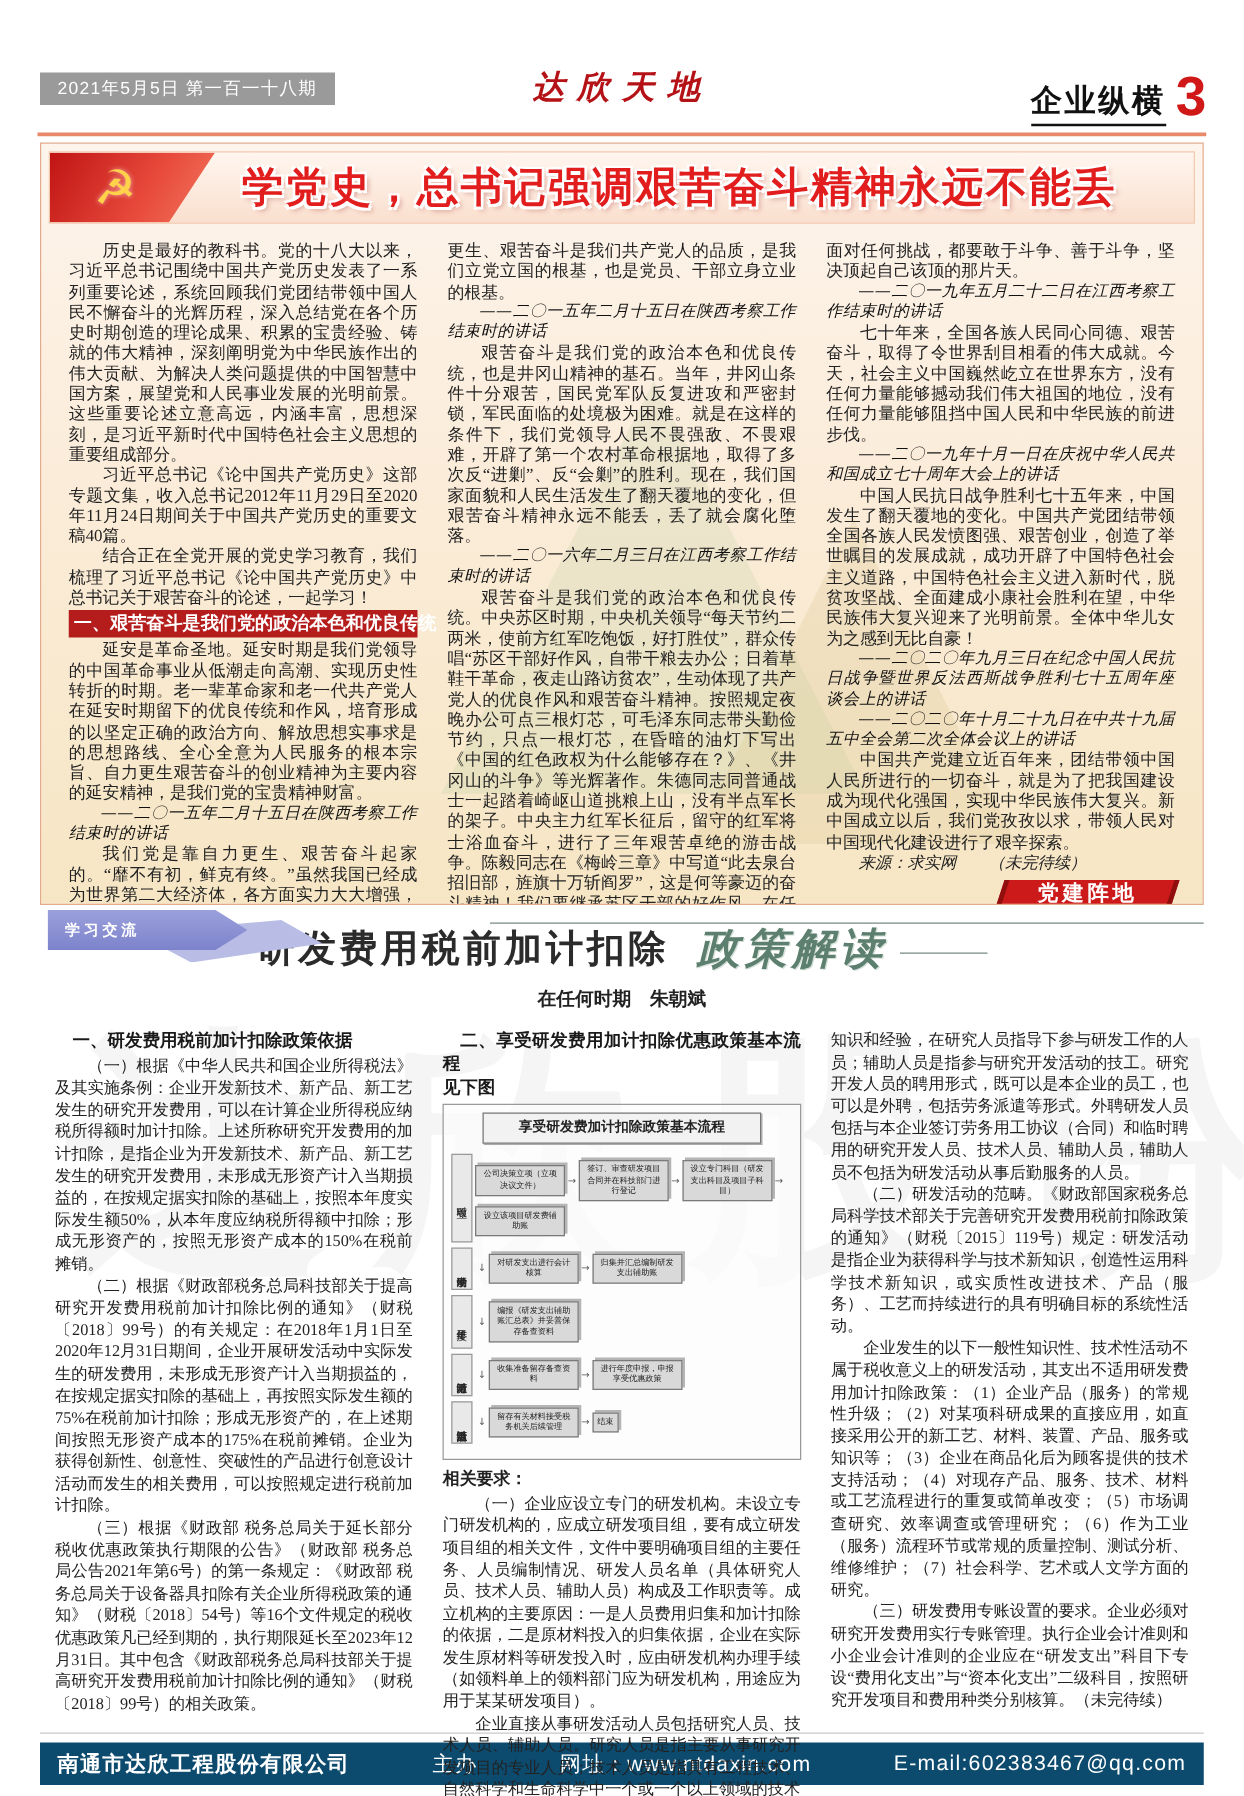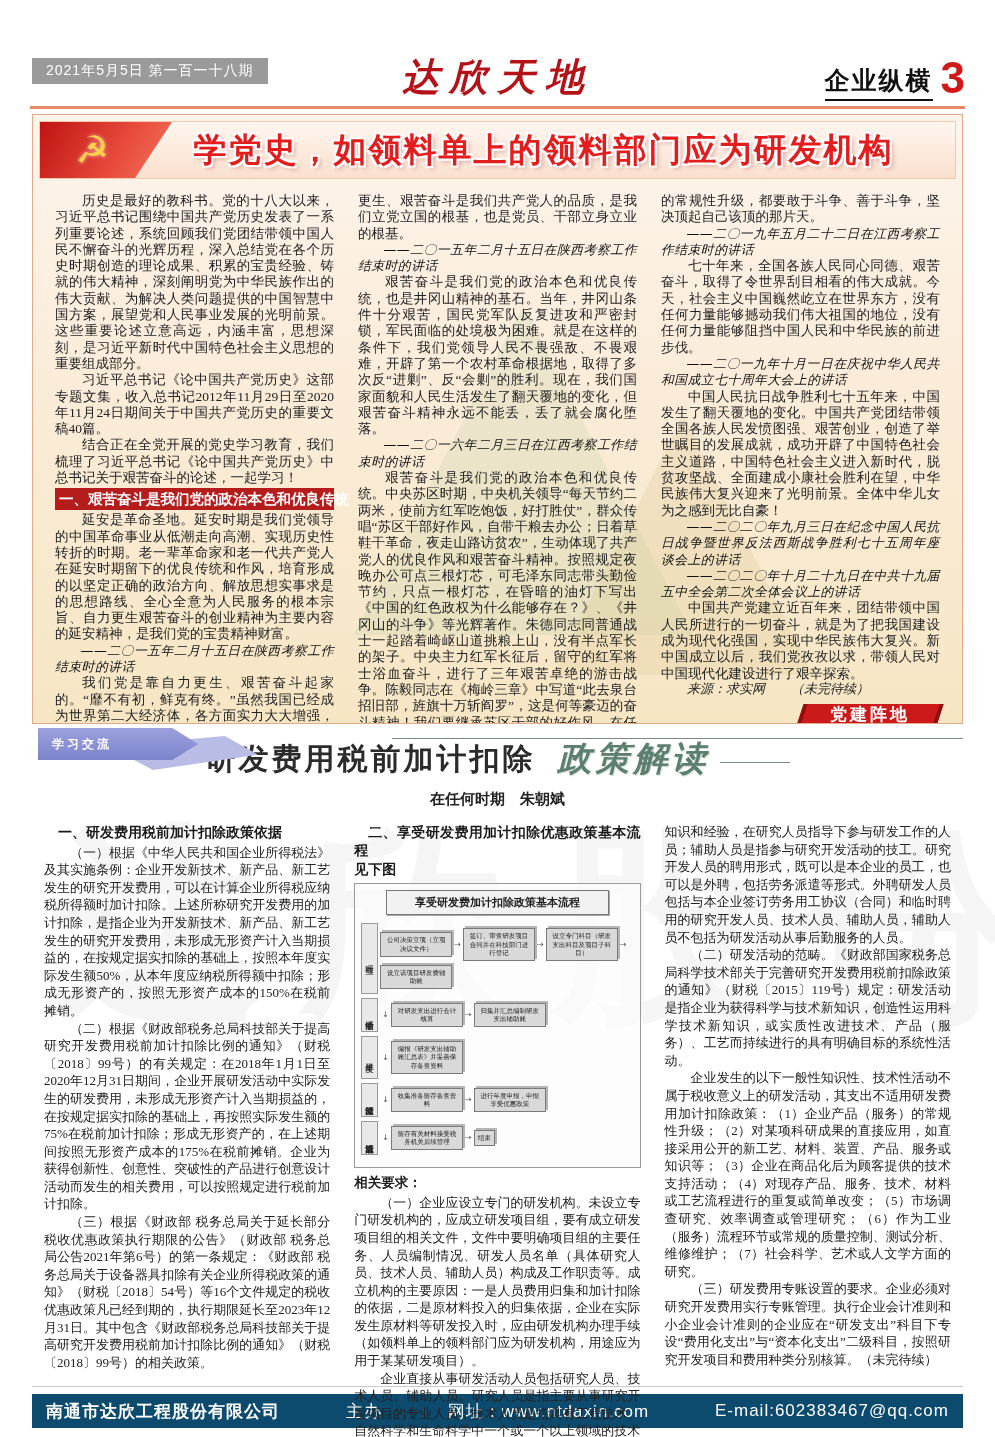--- a/index.html
+++ b/index.html
@@ -9,21 +9,21 @@
     font-family:"Liberation Serif","DejaVu Serif",serif; color:#222;
   }
   .page { position:absolute; inset:0; }
 
   
   .hdr { position:absolute; left:30px; right:30px; top:52px; height:52px; }
   .hdr-date { position:absolute; left:2px; top:6px; background:#9a9a9a; color:#fff;
     font-family:"Liberation Sans",sans-serif; font-size:14px; padding:4px 14px; letter-spacing:1px; }
   .hdr-masthead { position:absolute; left:0; right:0; top:0; text-align:center;
     font-family:"DejaVu Serif",serif; font-weight:bold; font-style:italic;
-    font-size:38px; color:#b51217; letter-spacing:10px; }
+    font-size:26px; color:#b51217; letter-spacing:10px; }
   .hdr-right { position:absolute; right:0; top:4px; display:flex; align-items:flex-start; gap:8px; }
   .hdr-section { font-family:"Liberation Sans",sans-serif; font-weight:bold; font-size:25px; color:#111;
     margin-top:8px; letter-spacing:2px; border-bottom:2px solid #111; padding-bottom:2px;}
   .hdr-pageno { font-family:"Liberation Sans",sans-serif; font-weight:bold; font-size:44px; color:#d01818; line-height:1; }
   .hdr-rule { position:absolute; left:30px; right:30px; top:106px; height:3px; background:#e88a6a; }
 
   
   .art1 { position:absolute; left:32px; right:32px; top:114px; height:610px;
     border:1px solid #e3ab8c; overflow:hidden;
     background:linear-gradient(180deg,#fdf4ec 0%,#fbecd9 45%,#f6e6c4 100%); }
@@ -52,21 +52,21 @@
   .a1col + .a1col { border-left:0; }
 
   .para { margin:0; }
   .t-p { text-indent:2em; }
   .t-ni { text-indent:0; }
   .t-h { background:#b51d1d; color:#fff; font-family:"Liberation Sans",sans-serif;
     font-weight:bold; font-size:14.5px; line-height:22px; text-indent:0; padding:0 4px;
     margin:2px 0; white-space:nowrap; }
   .t-q { font-style:italic; font-family:"DejaVu Serif",serif; font-size:12.8px;
     letter-spacing:0.5px; text-indent:2em; color:#111; }
-  .t-src { font-style:italic; font-family:Liberation Mono, monospace; font-size:13px; text-indent:2em; }
+  .t-src { font-style:italic; font-family:Liberation Sans, sans-serif; font-size:13px; text-indent:2em; }
   .t-bh { font-family:"Liberation Sans",sans-serif; font-weight:bold; color:#1a1a1a;
     font-size:14px; text-indent:1em; margin:1px 0 2px; }
   .t-bhni { font-family:"Liberation Sans",sans-serif; font-weight:bold; color:#1a1a1a;
     font-size:14px; text-indent:0; margin:0 0 2px; }
   .t-req { font-family:"Liberation Sans",sans-serif; font-weight:bold; font-size:13.5px;
     text-indent:0; margin:6px 0 2px; }
 
   .badge-wrap { text-align:right; margin-top:6px; }
   .badge { display:inline-block; background:#cc1a1a; color:#fff; font-family:"Liberation Sans",sans-serif;
     font-weight:bold; font-size:17px; letter-spacing:3px; padding:3px 26px;
@@ -135,42 +135,42 @@
       <span class="hdr-pageno">3</span>
     </div>
   </div>
   <div class="hdr-rule"></div>
 
   <div class="art1">
     <div class="banner">
       <div class="banner-left">
         <span class="banner-emblem">☭</span>
       </div>
-      <div class="banner-title">学党史，如领料单上的领料部门应为研发机构</div>
+      <div class="banner-title">学党史，总书记强调艰苦奋斗精神永远不能丢</div>
     </div>
     <div class="art1-cols">
       <div class="a1col">
           <div class="para t-p">历史是最好的教科书。党的十八大以来，习近平总书记围绕中国共产党历史发表了一系列重要论述，系统回顾我们党团结带领中国人民不懈奋斗的光辉历程，深入总结党在各个历史时期创造的理论成果、积累的宝贵经验、铸就的伟大精神，深刻阐明党为中华民族作出的伟大贡献、为解决人类问题提供的中国智慧中国方案，展望党和人民事业发展的光明前景。这些重要论述立意高远，内涵丰富，思想深刻，是习近平新时代中国特色社会主义思想的重要组成部分。</div>
           <div class="para t-p">习近平总书记《论中国共产党历史》这部专题文集，收入总书记2012年11月29日至2020年11月24日期间关于中国共产党历史的重要文稿40篇。</div>
           <div class="para t-p">结合正在全党开展的党史学习教育，我们梳理了习近平总书记《论中国共产党历史》中总书记关于艰苦奋斗的论述，一起学习！</div>
           <div class="para t-h">一、艰苦奋斗是我们党的政治本色和优良传统</div>
           <div class="para t-p">延安是革命圣地。延安时期是我们党领导的中国革命事业从低潮走向高潮、实现历史性转折的时期。老一辈革命家和老一代共产党人在延安时期留下的优良传统和作风，培育形成的以坚定正确的政治方向、解放思想实事求是的思想路线、全心全意为人民服务的根本宗旨、自力更生艰苦奋斗的创业精神为主要内容的延安精神，是我们党的宝贵精神财富。</div>
           <div class="para t-q">——二〇一五年二月十五日在陕西考察工作结束时的讲话</div>
           <div class="para t-p">我们党是靠自力更生、艰苦奋斗起家的。“靡不有初，鲜克有终。”虽然我国已经成为世界第二大经济体，各方面实力大大增强，生活条件大大改善，但我们决不能丢掉自力更生、艰苦奋斗的传家宝。自力</div>
         </div>
       <div class="a1col">
           <div class="para t-ni">更生、艰苦奋斗是我们共产党人的品质，是我们立党立国的根基，也是党员、干部立身立业的根基。</div>
           <div class="para t-q">——二〇一五年二月十五日在陕西考察工作结束时的讲话</div>
           <div class="para t-p">艰苦奋斗是我们党的政治本色和优良传统，也是井冈山精神的基石。当年，井冈山条件十分艰苦，国民党军队反复进攻和严密封锁，军民面临的处境极为困难。就是在这样的条件下，我们党领导人民不畏强敌、不畏艰难，开辟了第一个农村革命根据地，取得了多次反“进剿”、反“会剿”的胜利。现在，我们国家面貌和人民生活发生了翻天覆地的变化，但艰苦奋斗精神永远不能丢，丢了就会腐化堕落。</div>
           <div class="para t-q">——二〇一六年二月三日在江西考察工作结束时的讲话</div>
           <div class="para t-p">艰苦奋斗是我们党的政治本色和优良传统。中央苏区时期，中央机关领导“每天节约二两米，使前方红军吃饱饭，好打胜仗”，群众传唱“苏区干部好作风，自带干粮去办公；日着草鞋干革命，夜走山路访贫农”，生动体现了共产党人的优良作风和艰苦奋斗精神。按照规定夜晚办公可点三根灯芯，可毛泽东同志带头勤俭节约，只点一根灯芯，在昏暗的油灯下写出《中国的红色政权为什么能够存在？》、《井冈山的斗争》等光辉著作。朱德同志同普通战士一起踏着崎岖山道挑粮上山，没有半点军长的架子。中央主力红军长征后，留守的红军将士浴血奋斗，进行了三年艰苦卓绝的游击战争。陈毅同志在《梅岭三章》中写道“此去泉台招旧部，旌旗十万斩阎罗”，这是何等豪迈的奋斗精神！我们要继承苏区干部的好作风，在任何时期，</div>
         </div>
       <div class="a1col">
         <div>
-            <div class="para t-ni">的常规性升级，都要敢于斗争、善于斗争，坚决顶起自己该顶的那片天。</div>
+            <div class="para t-ni">面对任何挑战，都要敢于斗争、善于斗争，坚决顶起自己该顶的那片天。</div>
             <div class="para t-q">——二〇一九年五月二十二日在江西考察工作结束时的讲话</div>
             <div class="para t-p">七十年来，全国各族人民同心同德、艰苦奋斗，取得了令世界刮目相看的伟大成就。今天，社会主义中国巍然屹立在世界东方，没有任何力量能够撼动我们伟大祖国的地位，没有任何力量能够阻挡中国人民和中华民族的前进步伐。</div>
             <div class="para t-q">——二〇一九年十月一日在庆祝中华人民共和国成立七十周年大会上的讲话</div>
             <div class="para t-p">中国人民抗日战争胜利七十五年来，中国发生了翻天覆地的变化。中国共产党团结带领全国各族人民发愤图强、艰苦创业，创造了举世瞩目的发展成就，成功开辟了中国特色社会主义道路，中国特色社会主义进入新时代，脱贫攻坚战、全面建成小康社会胜利在望，中华民族伟大复兴迎来了光明前景。全体中华儿女为之感到无比自豪！</div>
             <div class="para t-q">——二〇二〇年九月三日在纪念中国人民抗日战争暨世界反法西斯战争胜利七十五周年座谈会上的讲话</div>
             <div class="para t-q">——二〇二〇年十月二十九日在中共十九届五中全会第二次全体会议上的讲话</div>
             <div class="para t-p">中国共产党建立近百年来，团结带领中国人民所进行的一切奋斗，就是为了把我国建设成为现代化强国，实现中华民族伟大复兴。新中国成立以后，我们党孜孜以求，带领人民对中国现代化建设进行了艰辛探索。</div>
             <div class="para t-src">来源：求实网　　（未完待续）</div>
           </div>
         <div class="badge-wrap">

